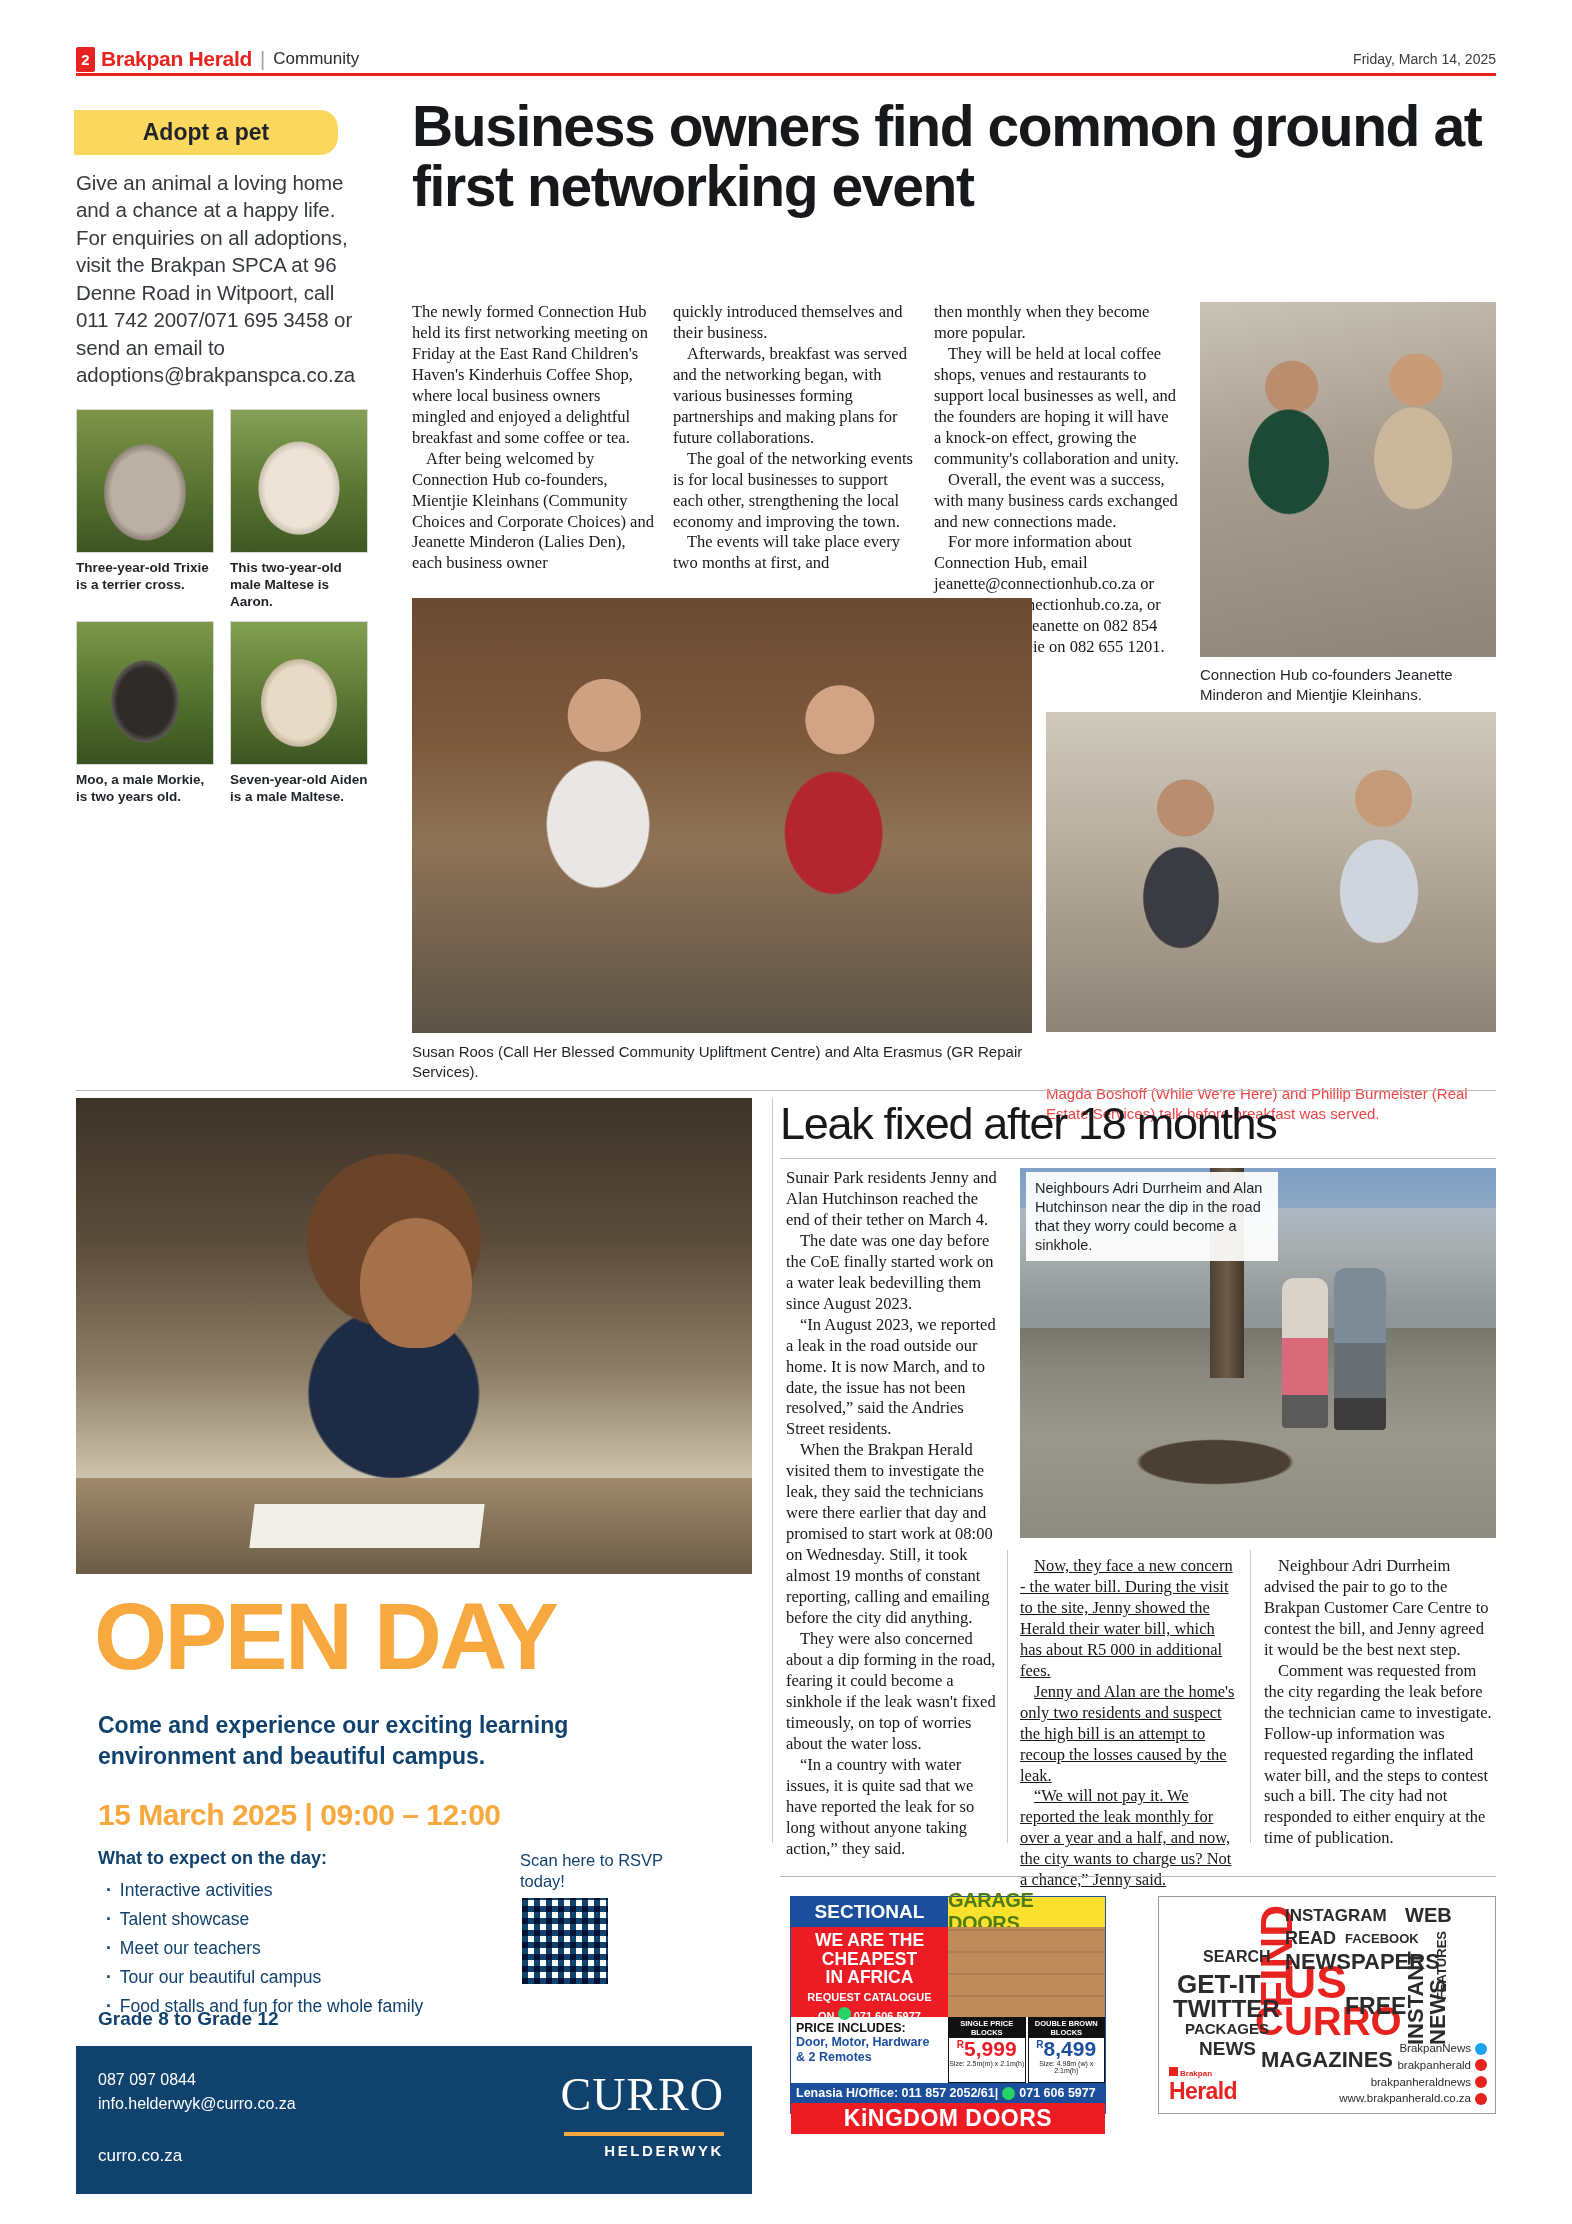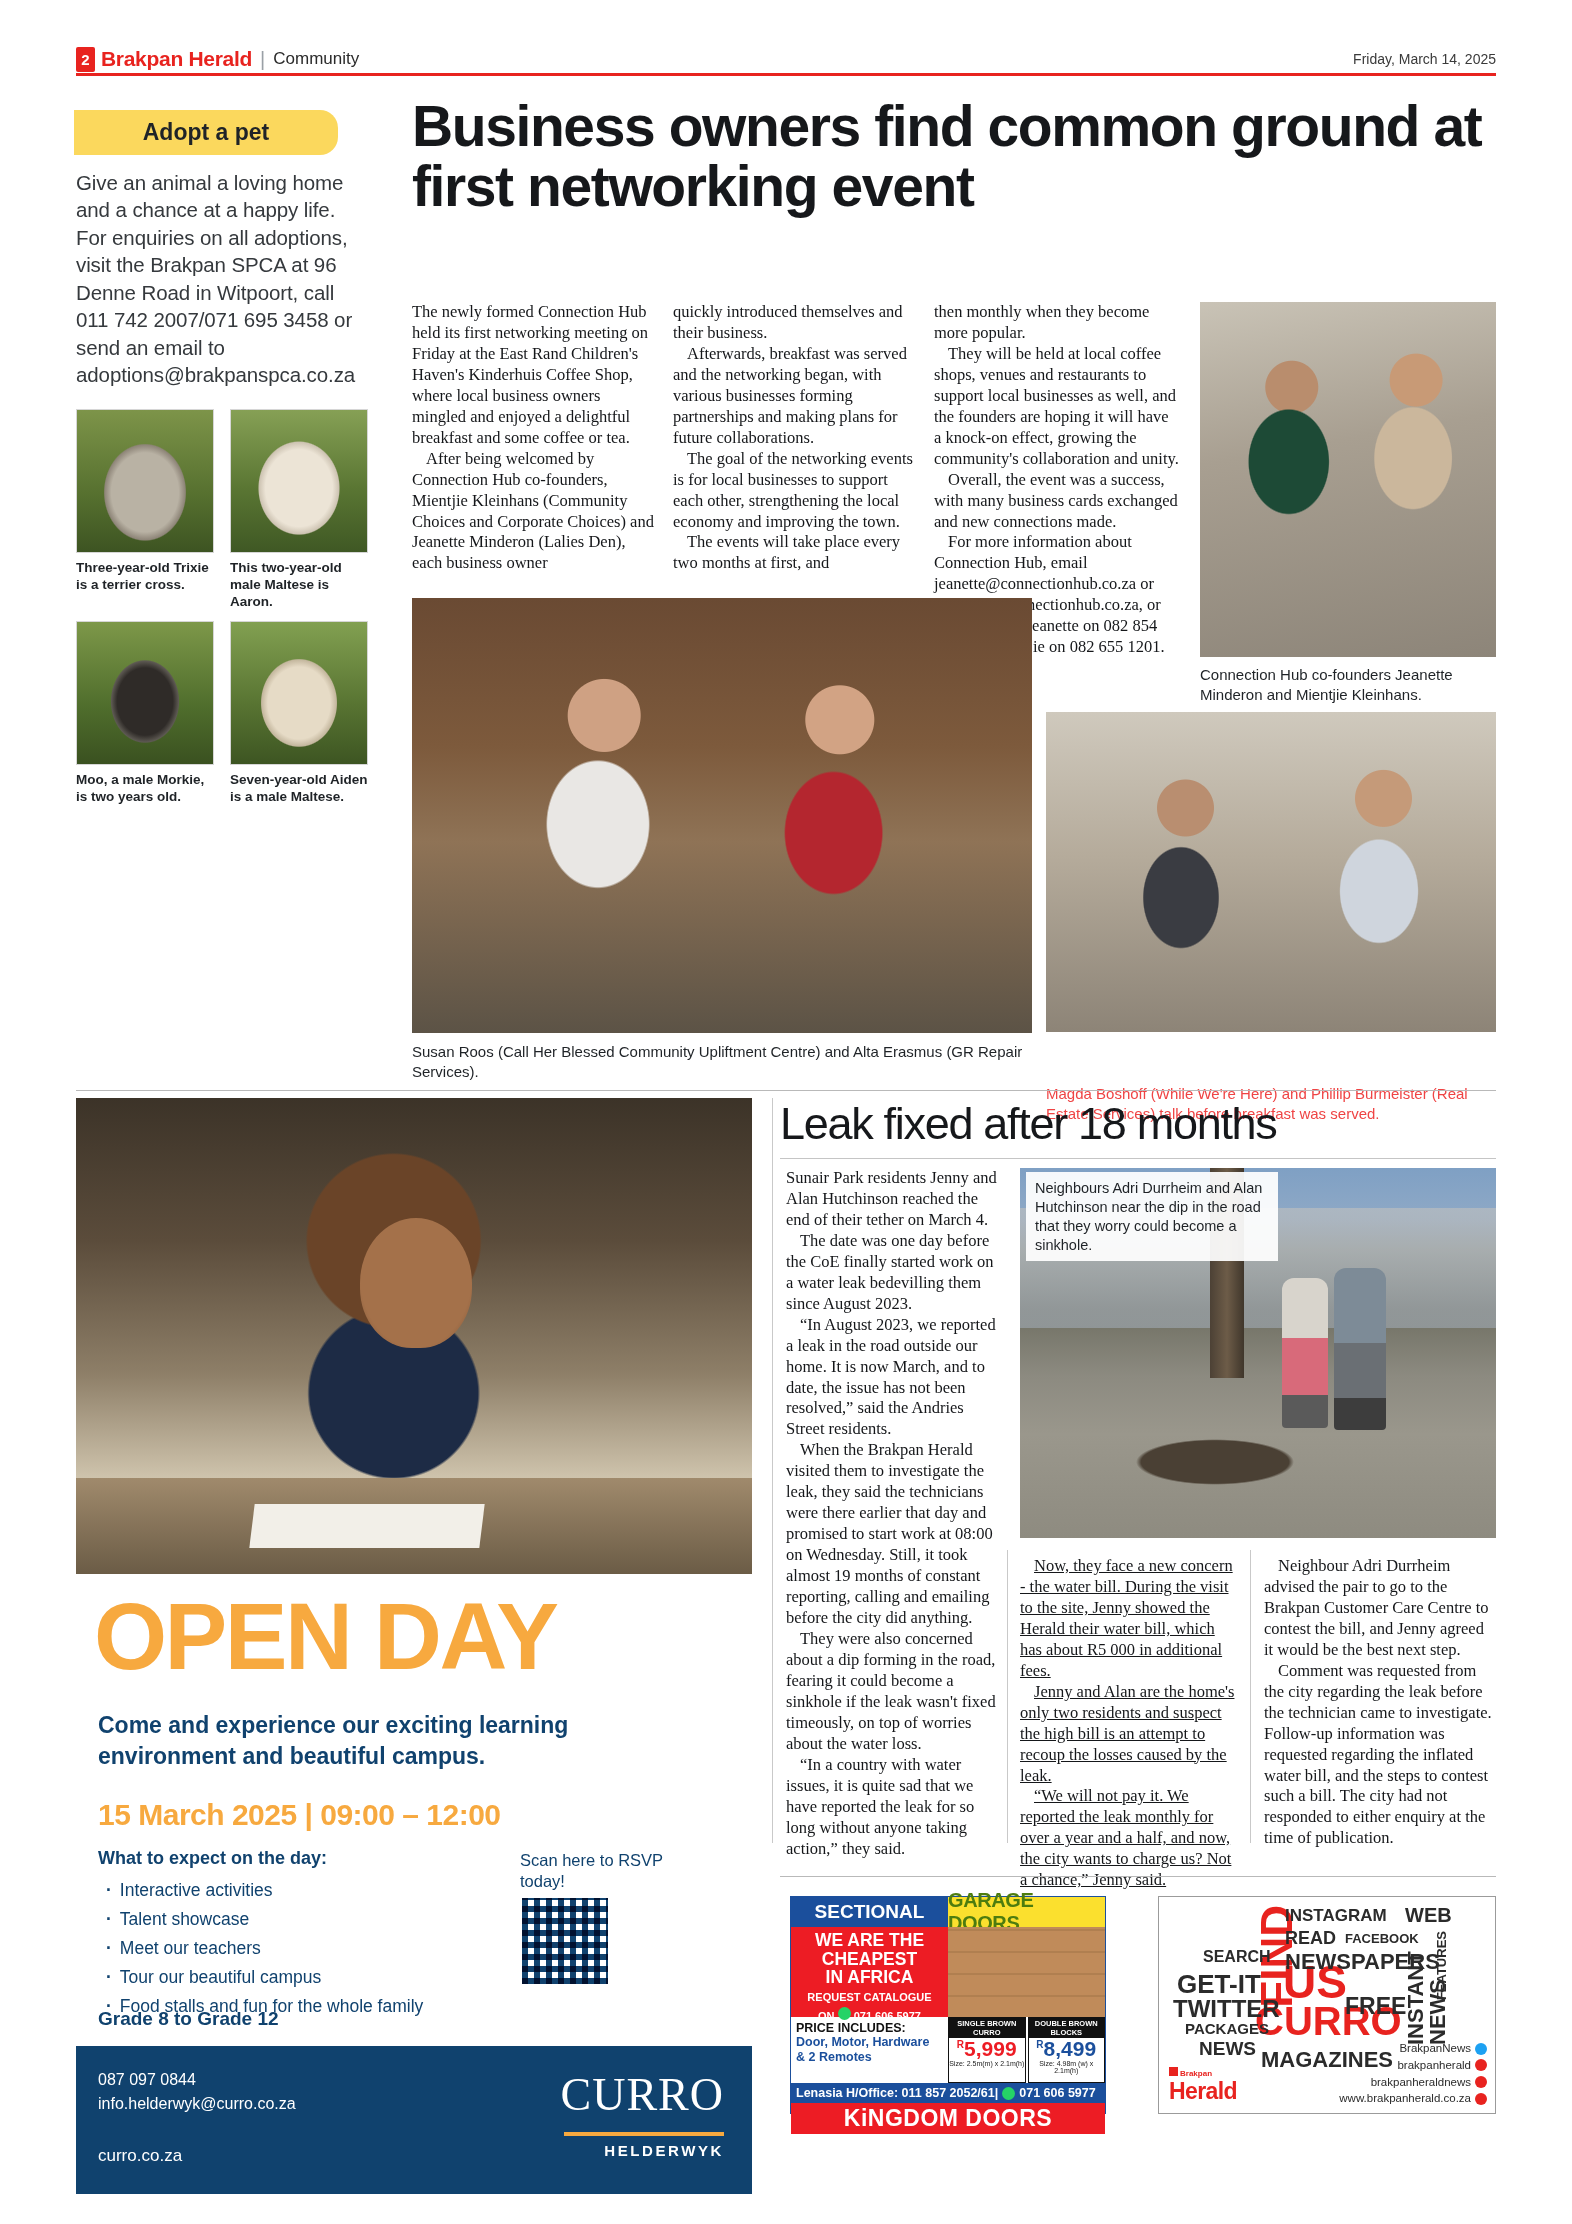--- a/index.html
+++ b/index.html
@@ -431,21 +431,21 @@
       <div class="kd-door"></div>
     </div>
     <div class="kd-low">
       <div class="kd-price-txt">
         <div class="t1">PRICE INCLUDES:</div>
         <div class="t2">Door, Motor, Hardware</div>
         <div class="t2">&amp; 2 Remotes</div>
       </div>
       <div class="kd-prices">
         <div class="kd-pbox">
-          <div class="cap">SINGLE BROWN CURRO</div>
+          <div class="cap">SINGLE PRICE BLOCKS</div>
           <div class="amt kd-red-amt"><sup>R</sup><span>5,999</span></div>
           <div class="sz">Size: 2.5m(m) x 2.1m(h)</div>
         </div>
         <div class="kd-pbox">
           <div class="cap">DOUBLE BROWN BLOCKS</div>
           <div class="amt kd-blue-amt"><sup>R</sup><span>8,499</span></div>
           <div class="sz">Size: 4.98m (w) x 2.1m(h)</div>
         </div>
       </div>
     </div>

